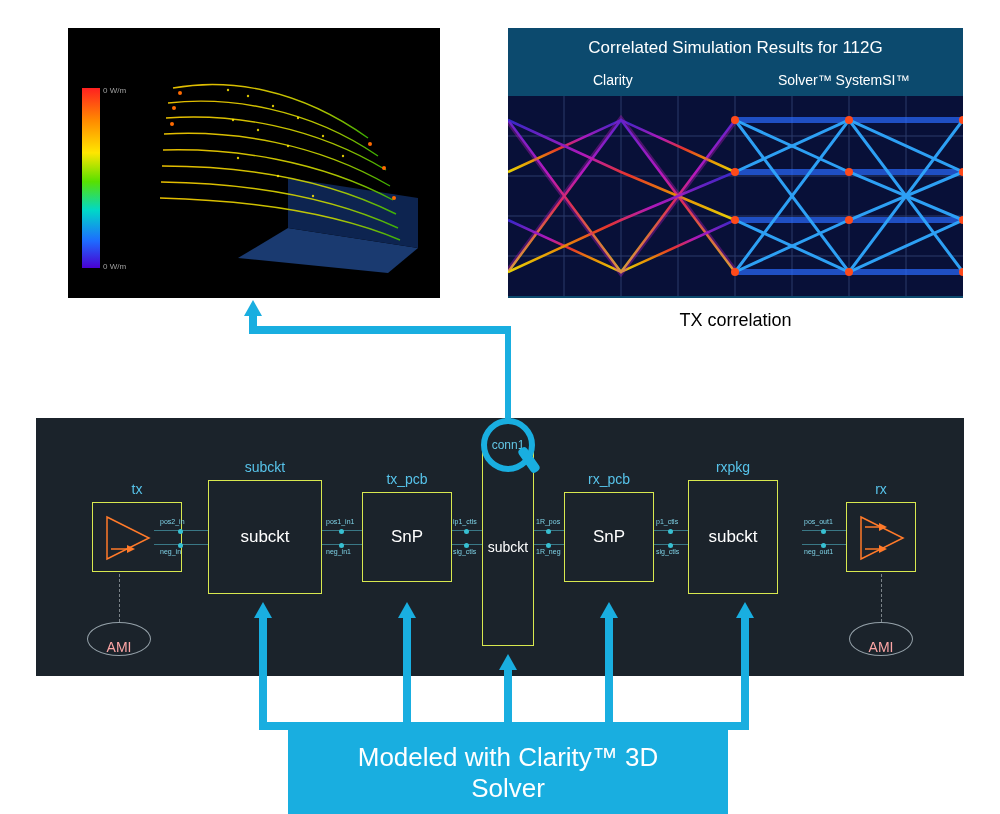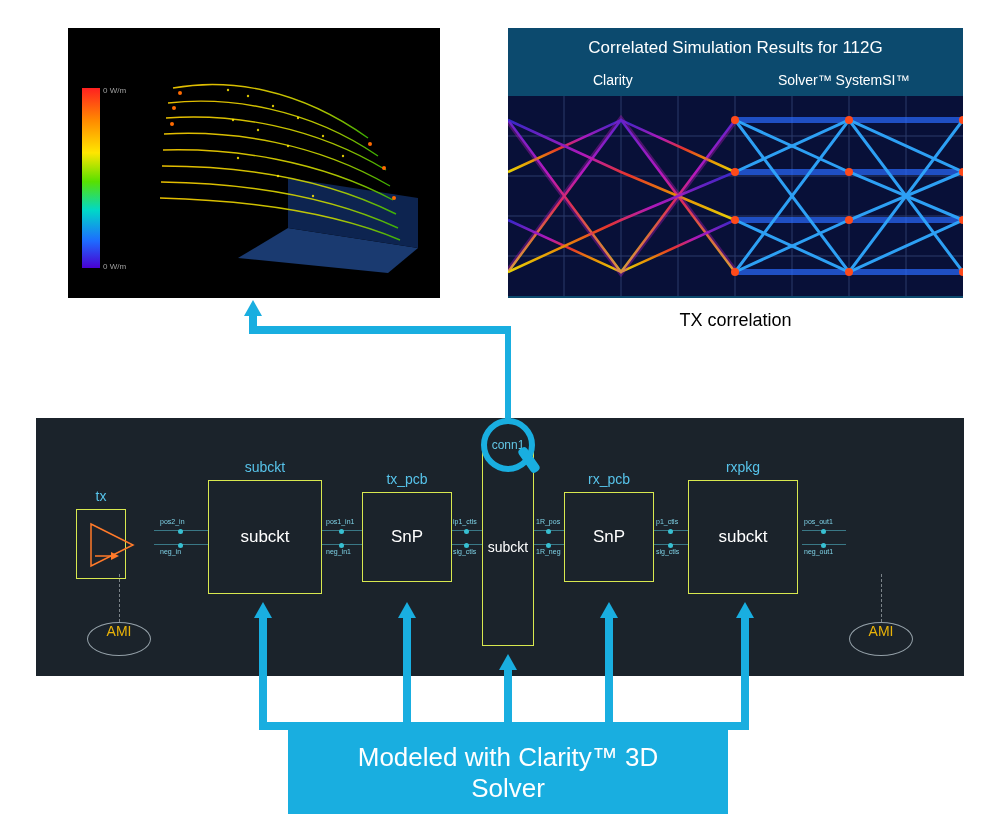--- a/index.html
+++ b/index.html
@@ -95,23 +95,23 @@
     transform: translateY(-50%);
     text-align: center;
     color: #ffffff;
     font-size: 17px;
   }
   .ami-ellipse {
     position: absolute;
     width: 64px; height: 34px;
     border: 1.5px solid #94a0a8;
     border-radius: 50%;
-    color: #eab308;
+    color: #fca5a5;
     font-size: 14px;
-    display: flex; align-items: flex-start; justify-content: center;
+    display: flex; align-items: flex-end; justify-content: center;
   }
   .dash-down {
     position: absolute;
     width: 0;
     border-left: 1px dashed #7a8288;
   }
   .wire {
     position: absolute;
     height: 0;
     border-top: 1px solid #3a7886;
@@ -301,21 +301,21 @@
         <circle cx="455" cy="76" r="4"></circle>
         <circle cx="455" cy="124" r="4"></circle>
         <circle cx="455" cy="176" r="4"></circle>
     </g>
   </svg>
 </div>
 <div class="eye-caption">TX correlation</div>
 
 <div class="topology">
 
-  <div class="blk" style="left:40px; top:84px; width:50px; height:70px;margin-top:7px;">
+  <div class="blk" style="left:56px; top:84px; width:90px; height:70px;">
     <div class="blk-label-top">tx</div>
     <svg width="70" height="70">
       <polygon points="14,14 56,35 14,56" fill="none" stroke="#ff7a2a" stroke-width="1.5"></polygon>
       <line x1="18" y1="46" x2="34" y2="46" stroke="#ff7a2a" stroke-width="1.5"></line>
       <polygon points="34,42 42,46 34,50" fill="#ff7a2a"></polygon>
     </svg>
   </div>
   <div class="dash-down" style="left:83px; top:156px; height:48px;"></div>
   <div class="ami-ellipse" style="left:51px; top:204px;">
     <span>AMI</span>
@@ -333,25 +333,35 @@
 
   <div class="blk" style="left:446px; top:30px; width:52px; height:198px;">
     <div class="blk-center-text" style="font-size:14px">subckt</div>
   </div>
 
   <div class="blk" style="left:528px; top:74px; width:90px; height:90px;">
     <div class="blk-label-top">rx_pcb</div>
     <div class="blk-center-text">SnP</div>
   </div>
 
-  <div class="blk" style="left:652px; top:62px; width:110px; height:114px;">
+  <div class="blk" style="left:652px; top:62px; width:90px; height:114px;">
     <div class="blk-label-top">rxpkg</div>
     <div class="blk-center-text">subckt</div>
   </div>
 
+  <div class="blk" style="left:810px; top:84px; width:70px; height:70px;">
+    <div class="blk-label-top">rx</div>
+    <svg width="70" height="70">
+      <polygon points="14,14 56,35 14,56" fill="none" stroke="#ff7a2a" stroke-width="1.5"></polygon>
+      <line x1="18" y1="24" x2="32" y2="24" stroke="#ff7a2a" stroke-width="1.5"></line>
+      <polygon points="32,20 40,24 32,28" fill="#ff7a2a"></polygon>
+      <line x1="18" y1="46" x2="32" y2="46" stroke="#ff7a2a" stroke-width="1.5"></line>
+      <polygon points="32,42 40,46 32,50" fill="#ff7a2a"></polygon>
+    </svg>
+  </div>
   <div class="dash-down" style="left:845px; top:156px; height:48px;"></div>
   <div class="ami-ellipse" style="left:813px; top:204px;">
     <span>AMI</span>
   </div>
 
   <div class="wire" style="left:118px; top:112px; width:54px;">
       <span class="dot" style="left:24px"></span>
     </div>
   <div class="wire" style="left:118px; top:126px; width:54px;">
       <span class="dot" style="left:24px"></span>

